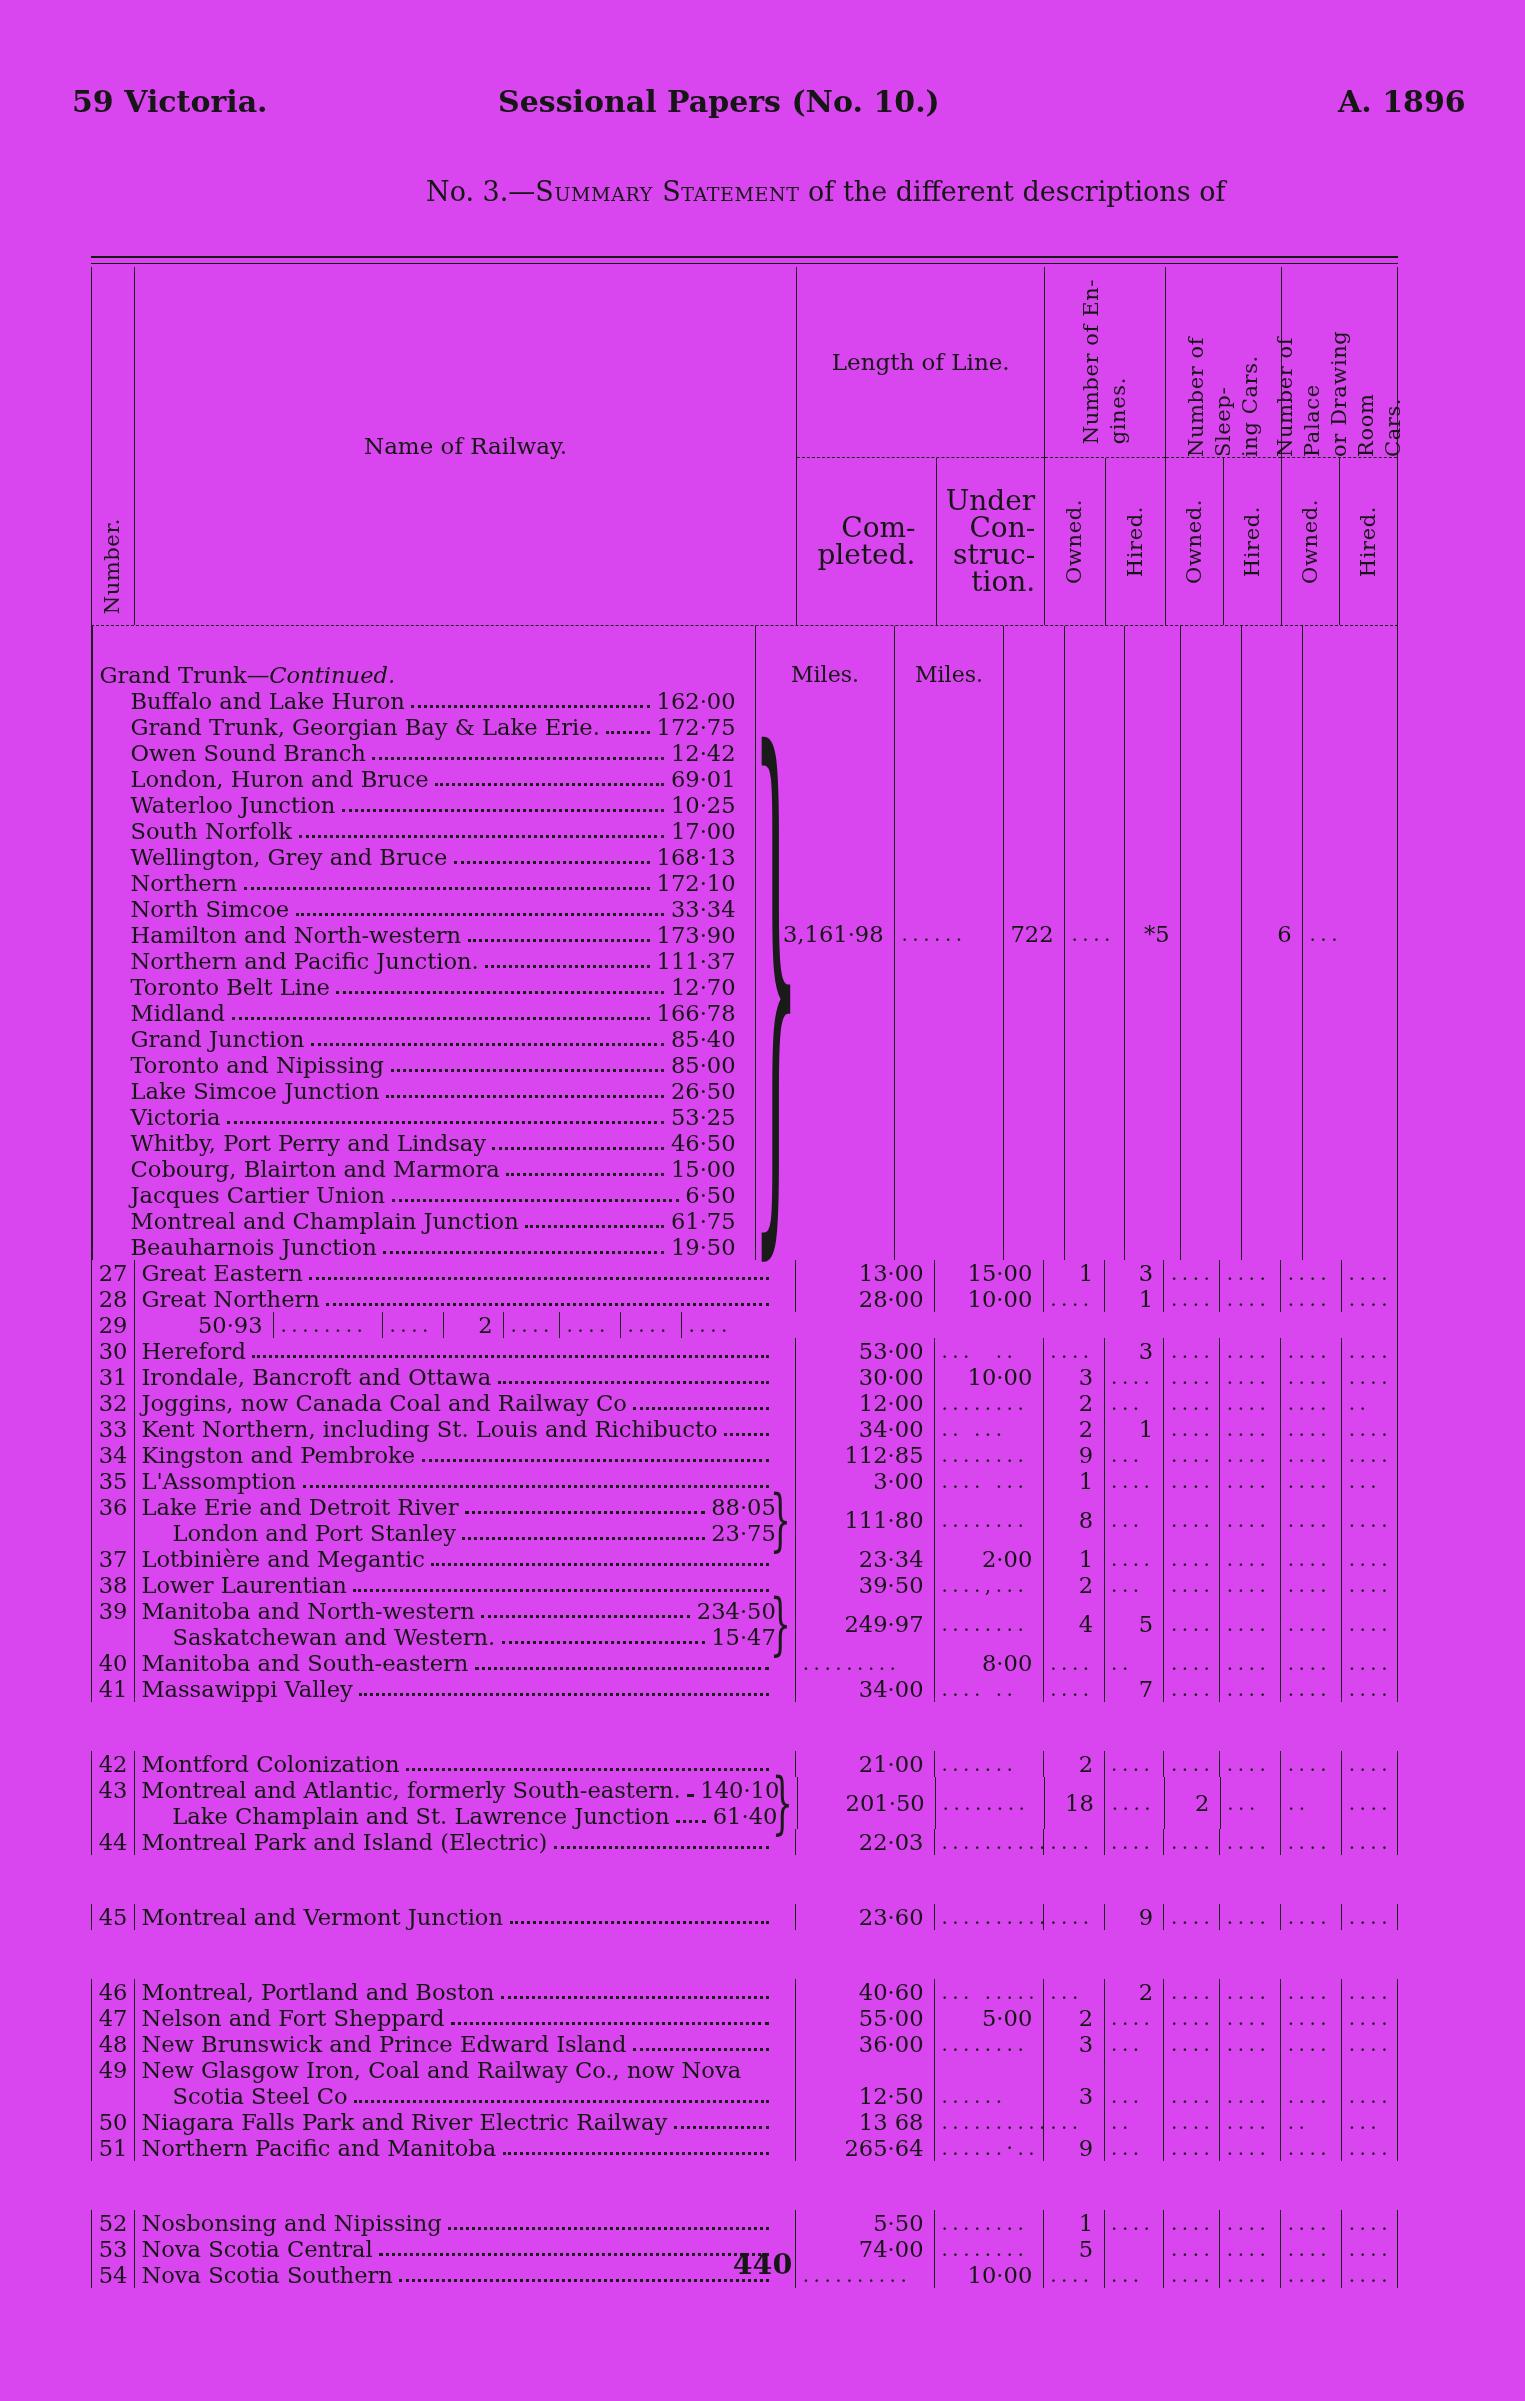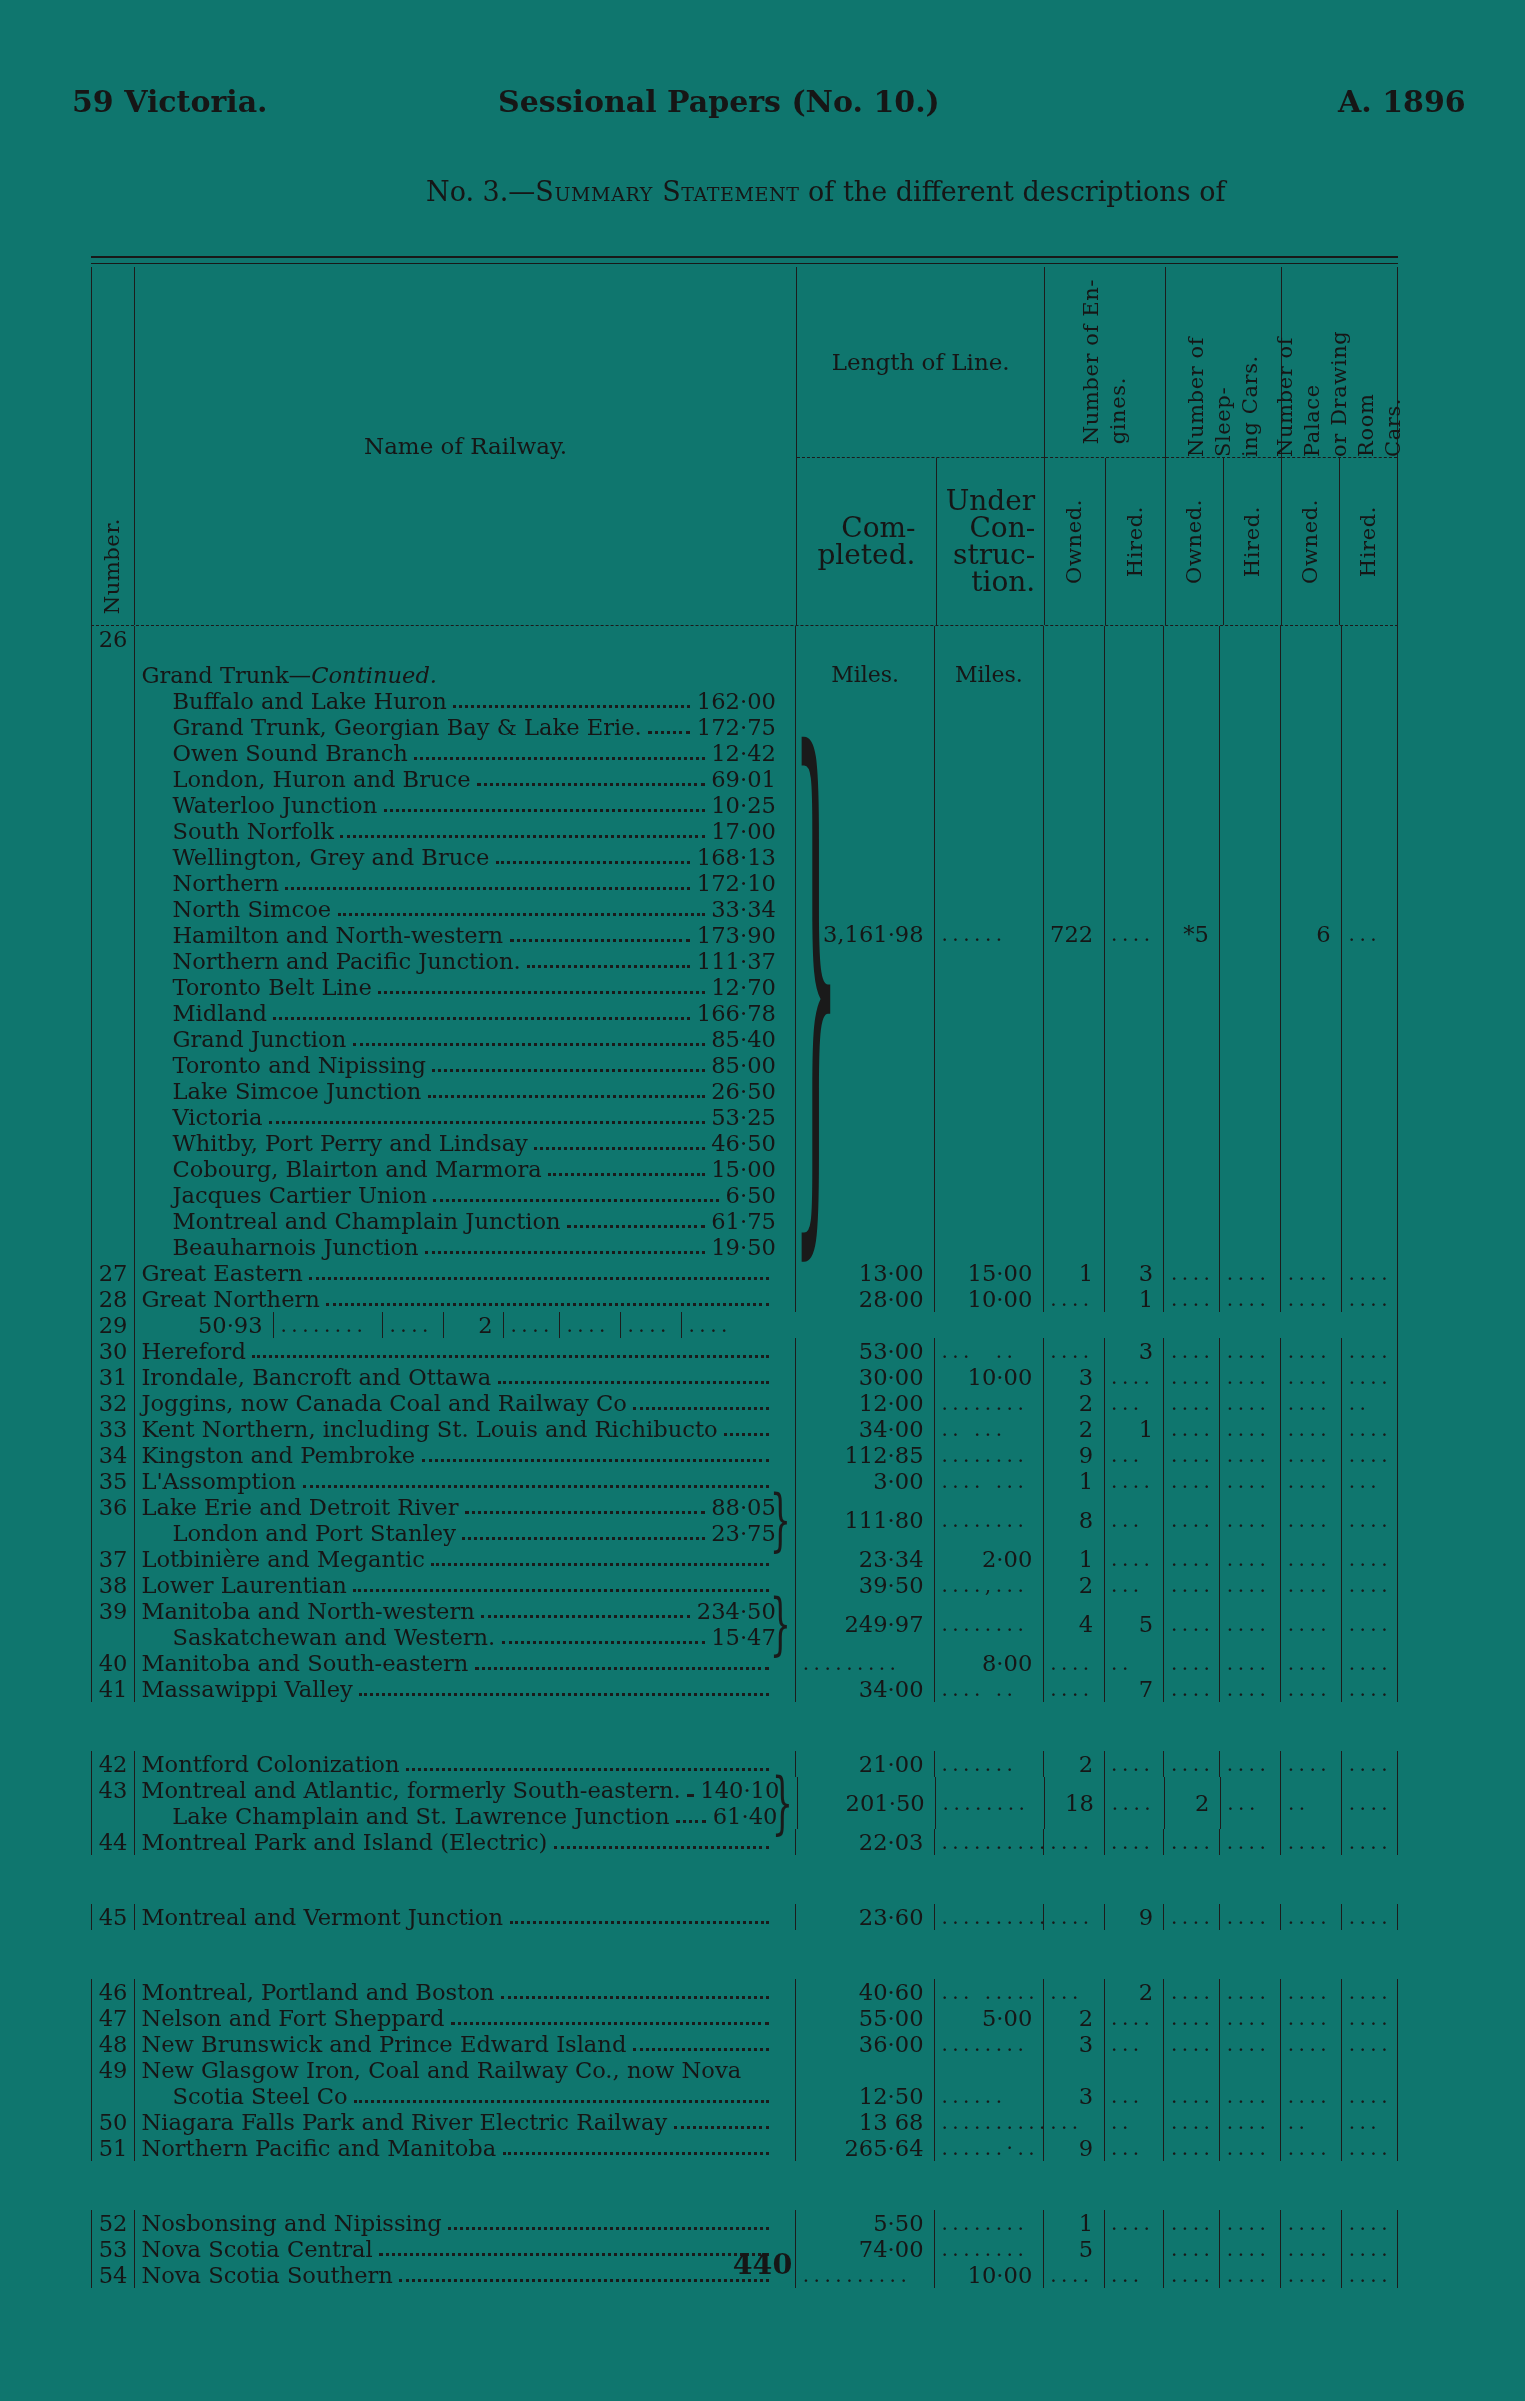--- a/index.html
+++ b/index.html
@@ -1,19 +1,19 @@
 <!DOCTYPE html>
 <html style="font-size:10.4px"><head>
 <meta charset="utf-8">
 <style>
   * { box-sizing: border-box; margin: 0; padding: 0; }
   html,body { background:#e8e8e8; }
   .page {
     position: relative; width: 1525px; height: 2401px; margin: 0 auto;
-    background: #0f766e; color: #161616;
+    background: #d946ef; color: #161616;
     font-family: "DejaVu Serif", "Liberation Serif", serif;
     overflow: hidden;
   }
   
   .running-head { position:absolute; top:84px; left:0; width:100%; height:39px; font-size:30px; font-weight:700; }
   .rh-left { position:absolute; left:72px; }
   .rh-center { position:absolute; left:498px; }
   .rh-right { position:absolute; left:1338px; }
   
   .doc-title { position:absolute; top:176px; left:426px; font-size:27px; white-space:nowrap; }
@@ -158,23 +158,20 @@
           </div>
           <div class="hsc half">
             <span class="rot">Hired.</span>
           </div>
         </div>
       </div>
     </div>
 
     <div class="tbody">
         <div class="row group">
-          <div class="cell c-num">
-            <span class="val">26</span>
-          </div>
           <div class="cell c-name">
             <div class="nline title-line">
               <span>Grand Trunk—</span>
               <i>Continued.</i>
             </div>
             <div class="nline sub">
               <span class="rname">Buffalo and Lake Huron</span>
               <span class="leader"></span>
               <span class="miles">162·00</span>
             </div>

